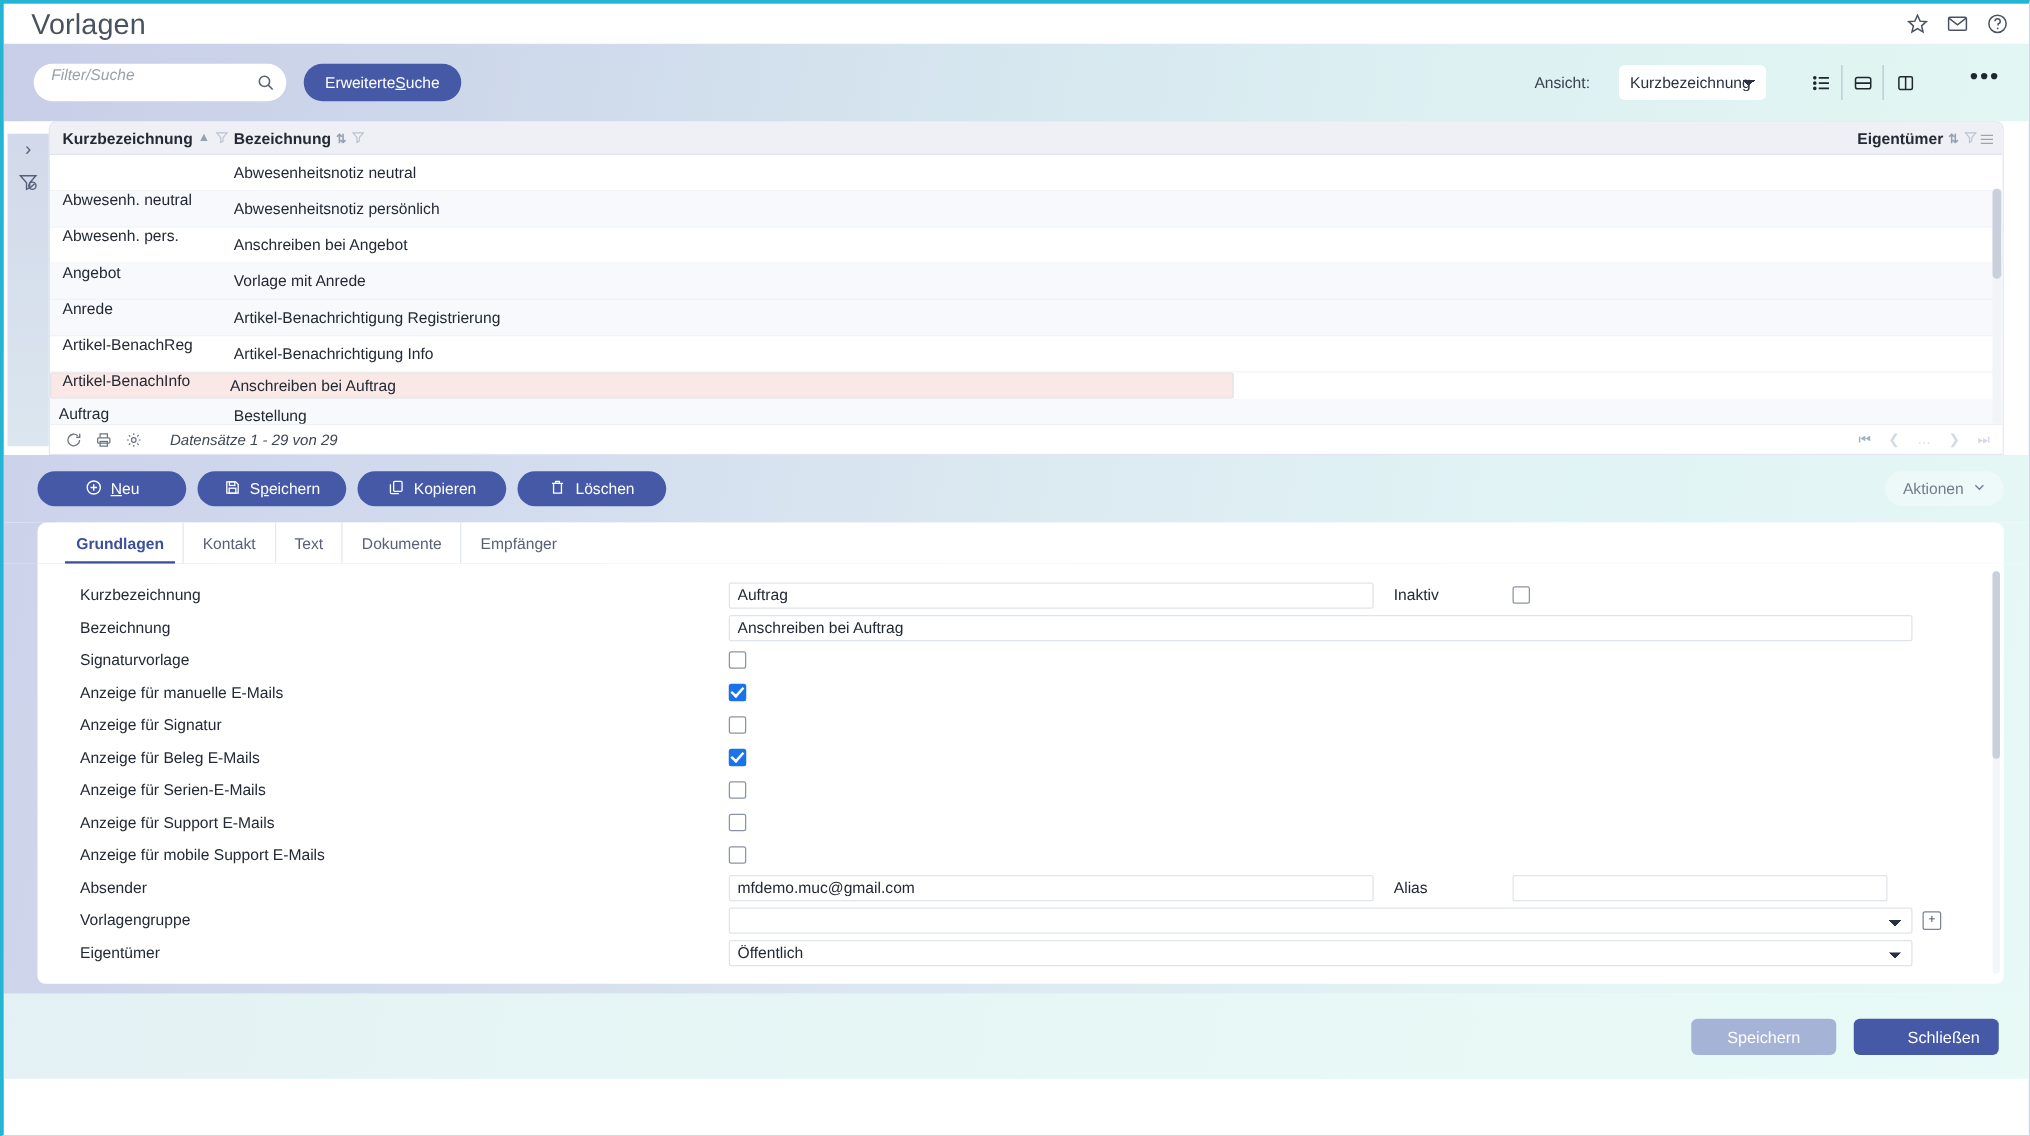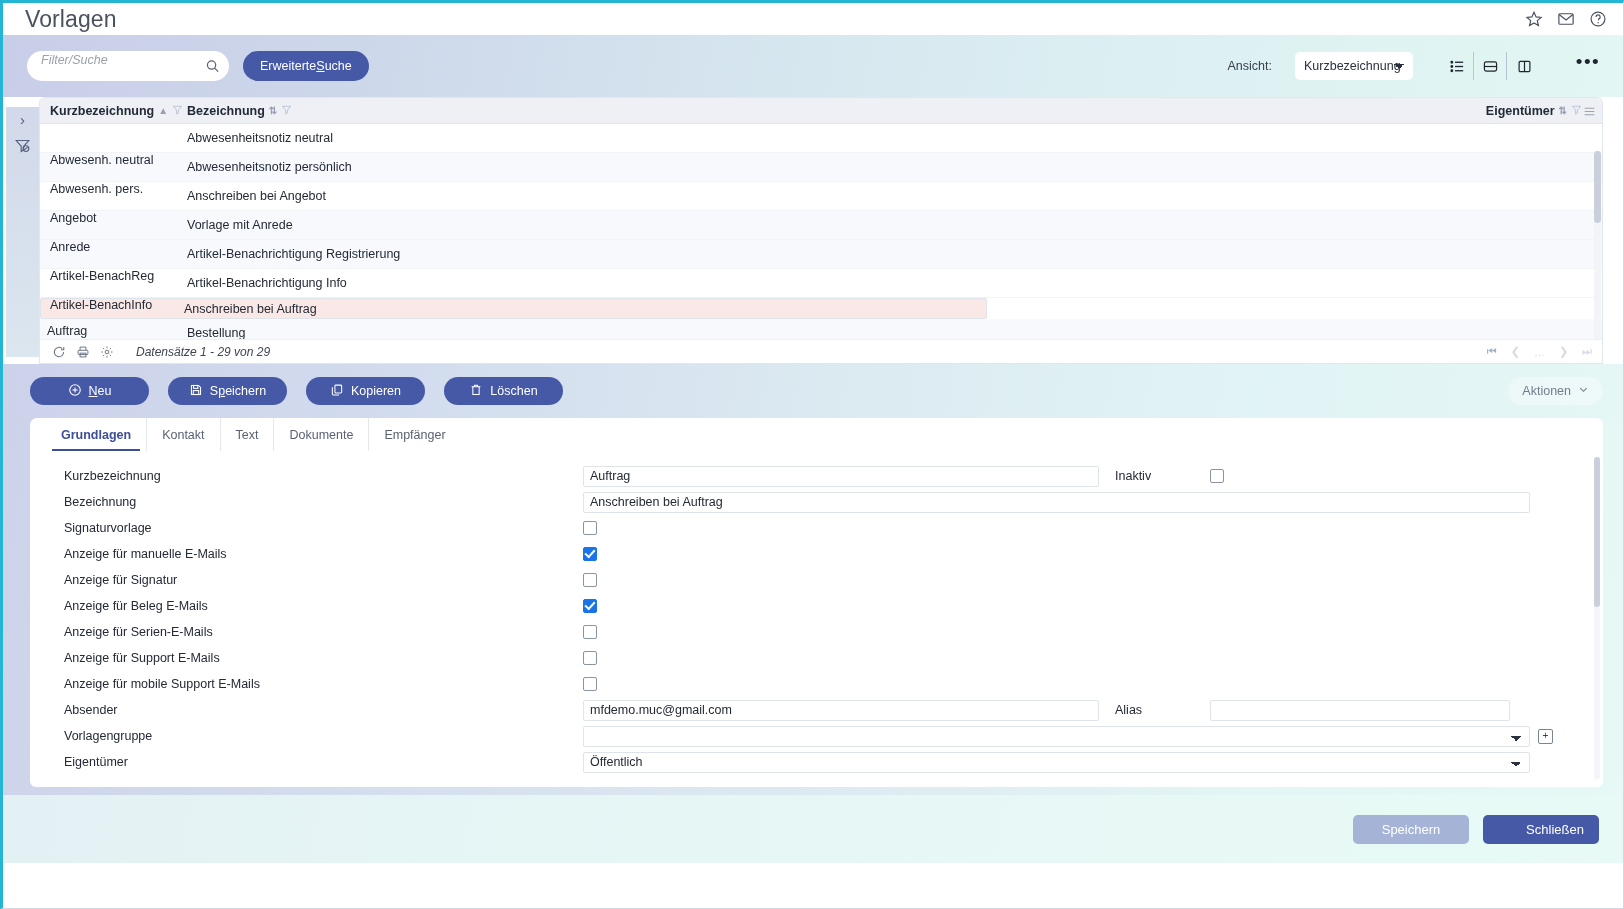--- a/index.html
+++ b/index.html
@@ -192,21 +192,21 @@
   .foot-ic { color: #6b7484; cursor: pointer; display: flex; }
   .foot-count { font-style: italic; margin-left: 12px; color: #3e4654; }
   .pager { margin-left: auto; display: flex; align-items: center; gap: 14px; color: #d4dae4; }
   .pager .on { color: #9fb0c6; }
   .pager span { cursor: pointer; font-size: 11px; }
 
   
   .actions-band {
     background: linear-gradient(100deg, #ccd2ea 0%, #d2dcee 25%, #dbe9f1 50%, #e0f2f4 72%, #e4f7f4 100%);
     padding: 13px 20px 13px 27px;
-    display: flex; align-items: center; gap: 19px;
+    display: flex; align-items: center; gap: 9px;
   }
   .abtn {
     height: 28px; min-width: 119px;
     border: none; border-radius: 14px;
     background: #4559a7; color: #ffffff;
     font-size: 12.5px; font-family: "Liberation Sans", sans-serif;
     display: flex; align-items: center; justify-content: center; gap: 7px;
     cursor: pointer;
     padding: 0 16px;
   }

